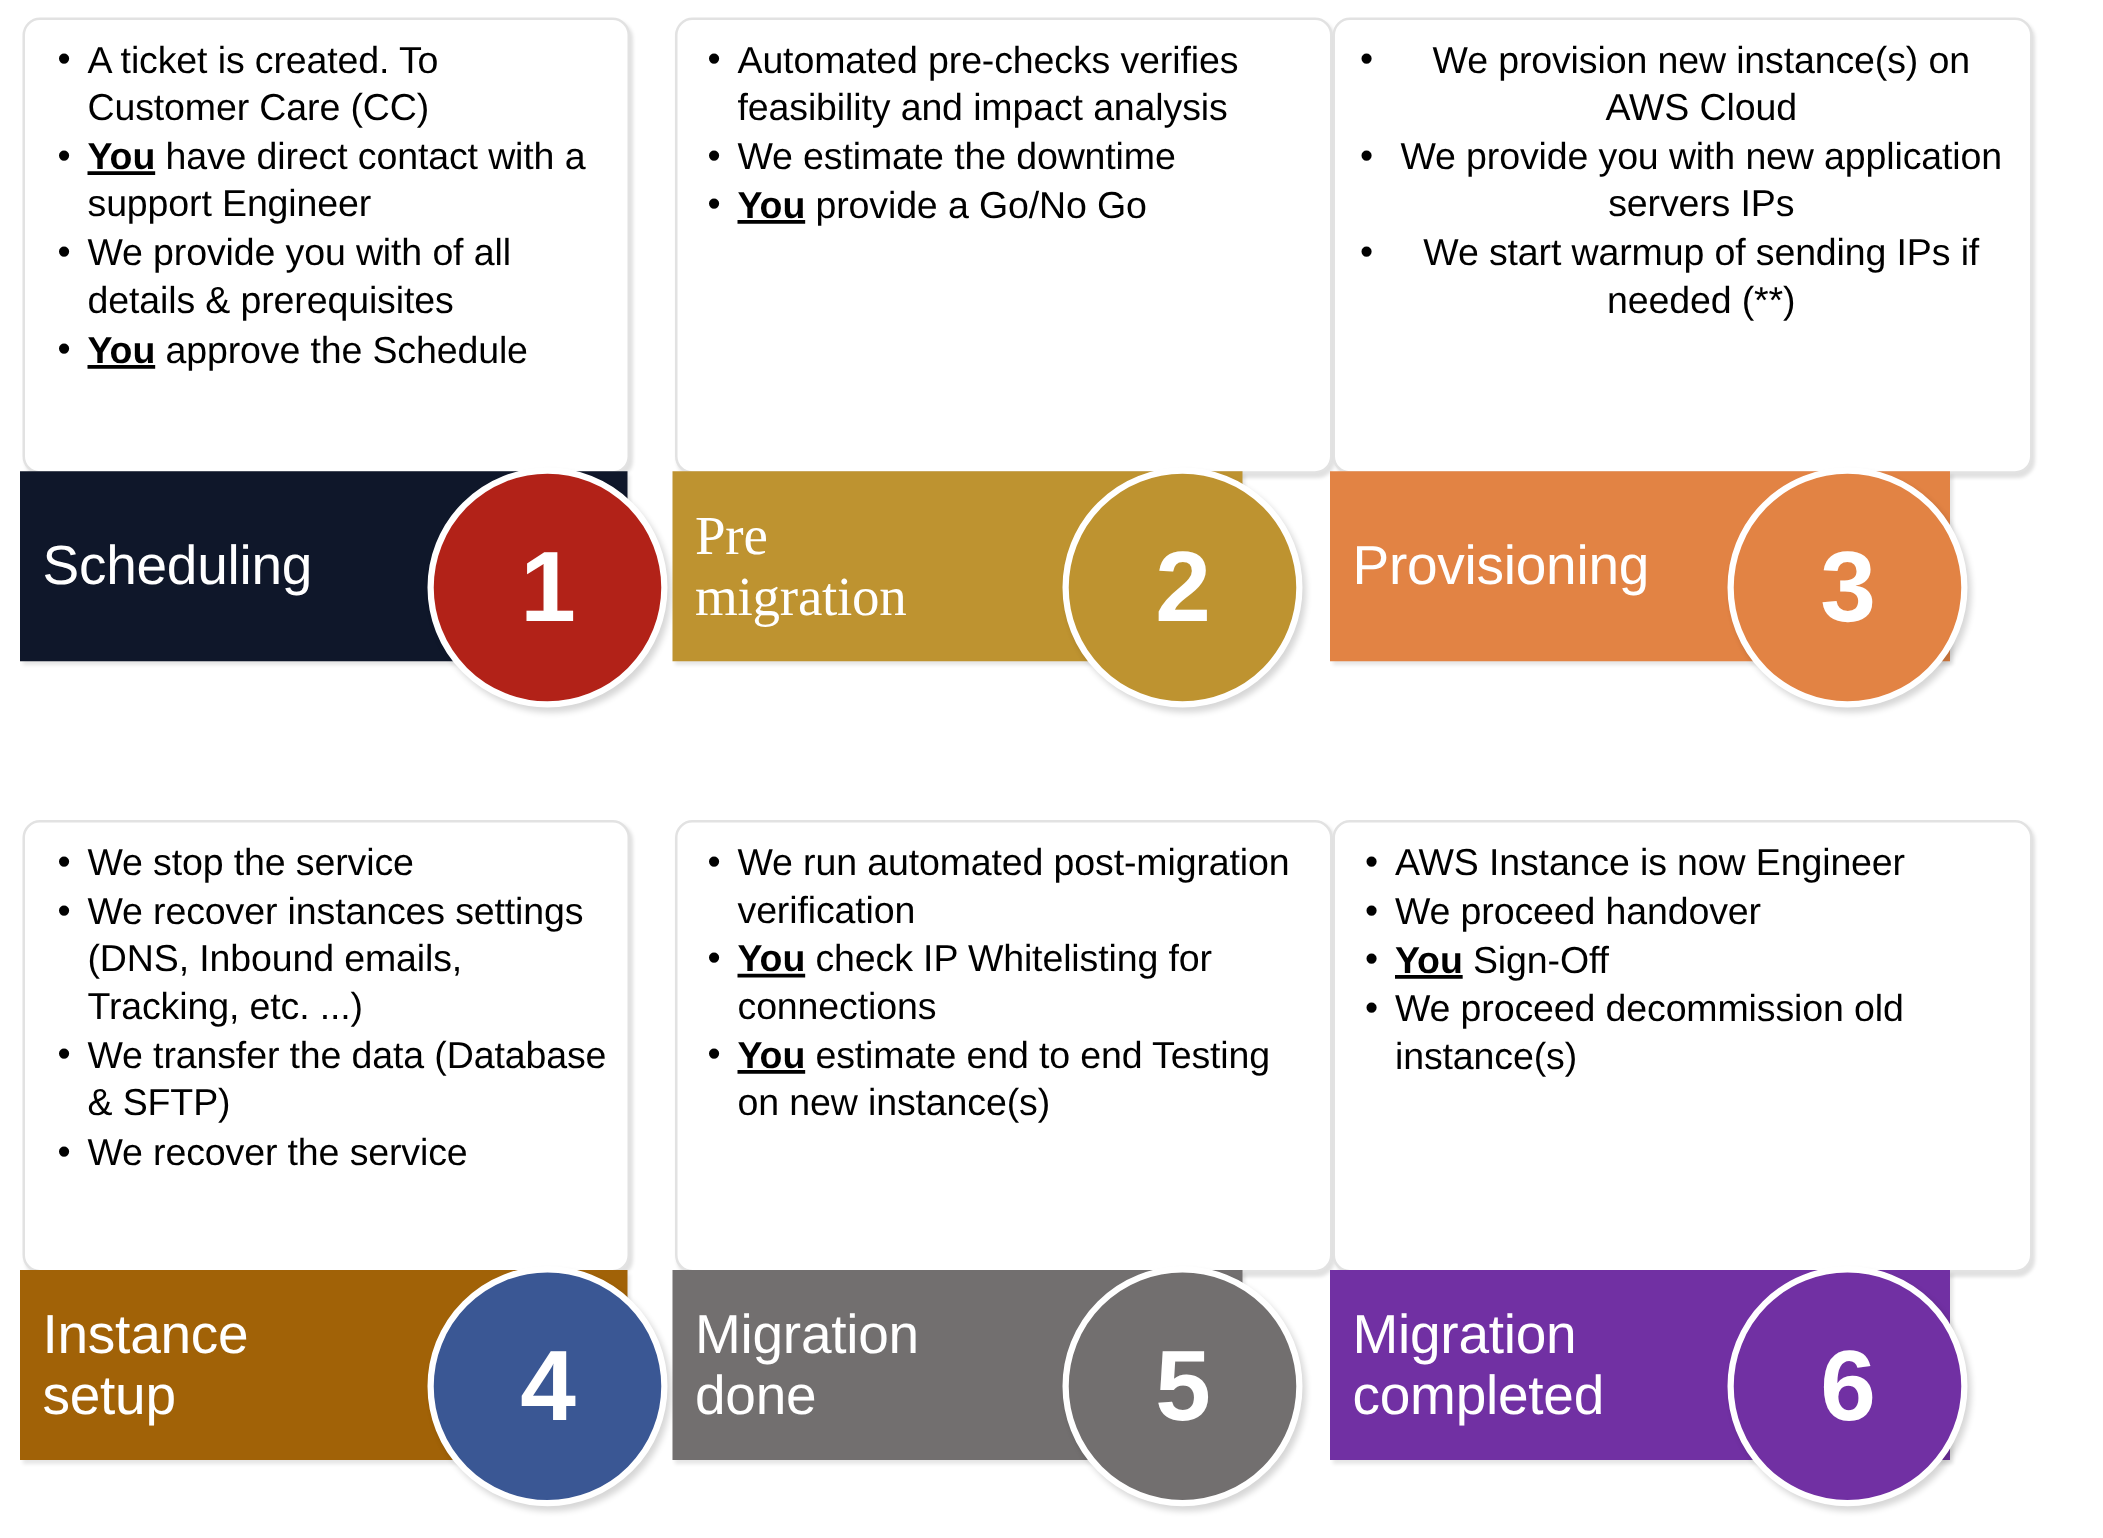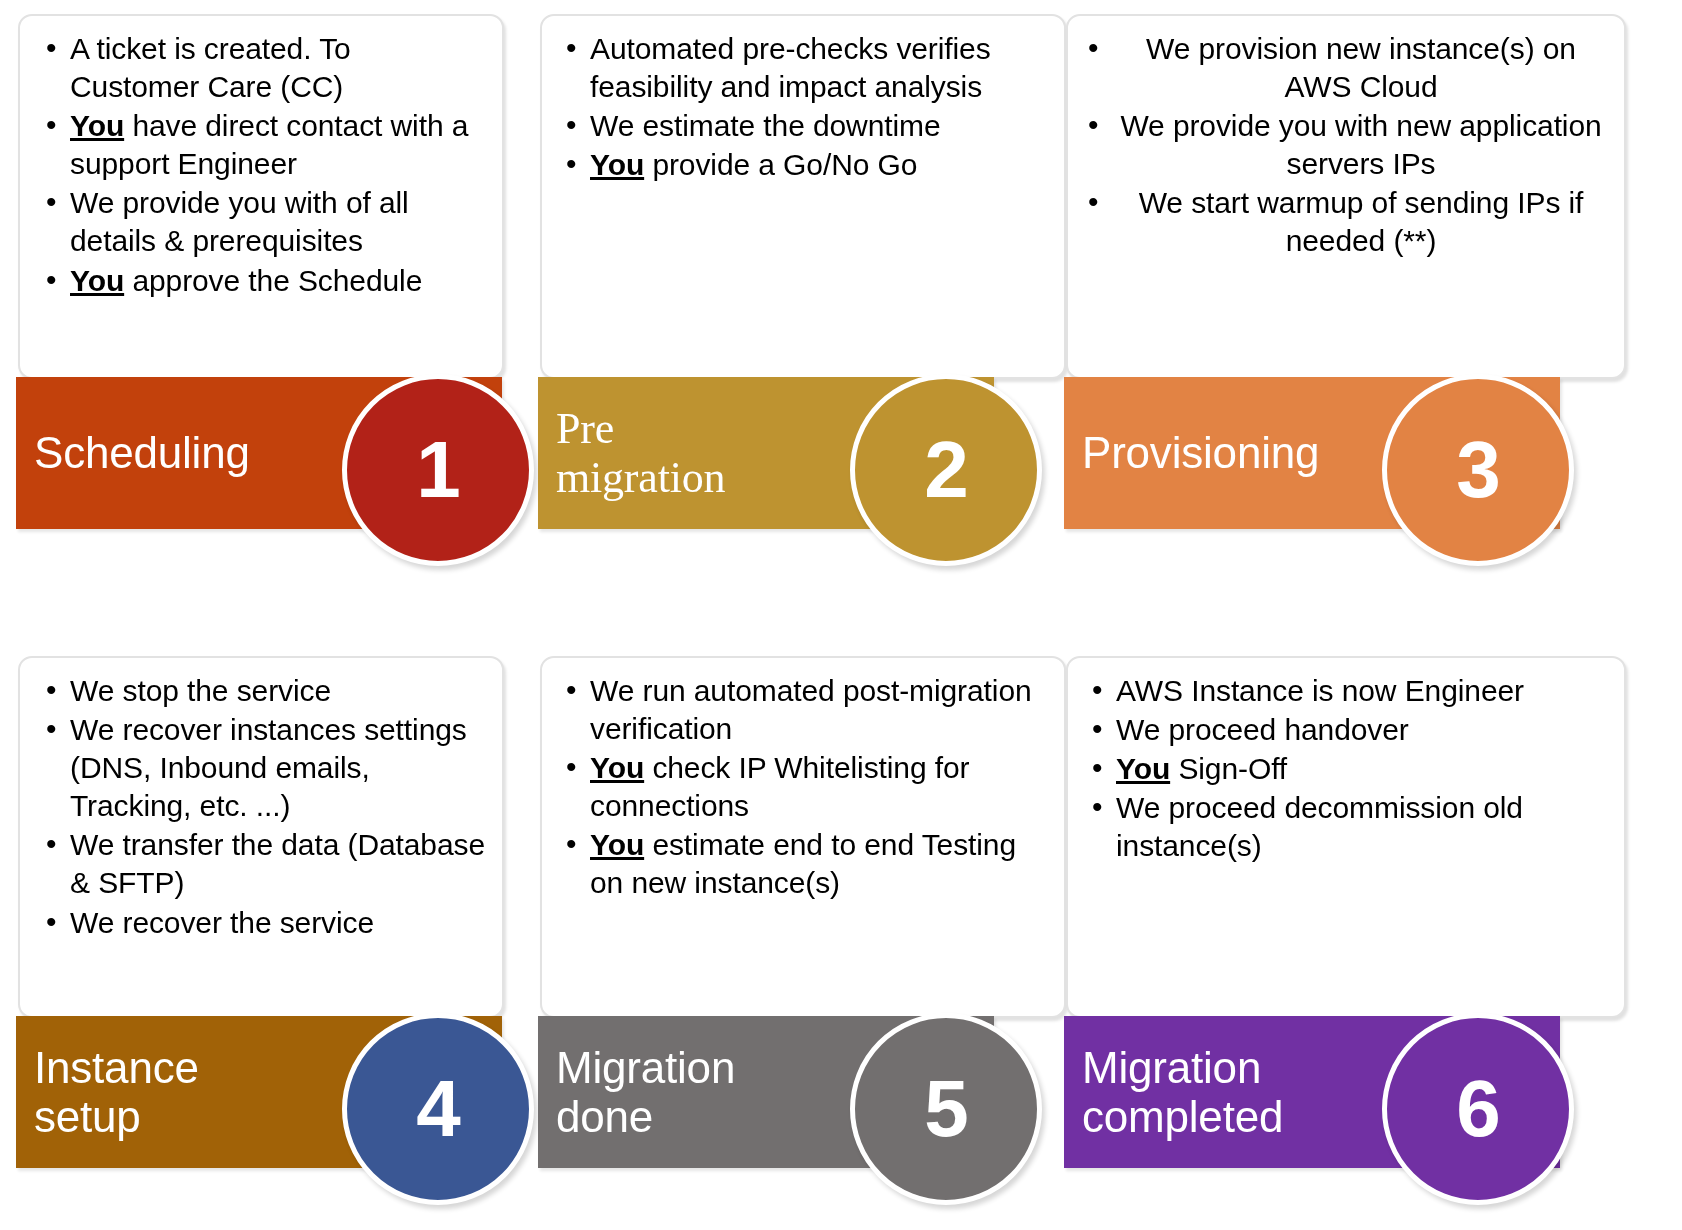--- a/index.html
+++ b/index.html
@@ -108,21 +108,21 @@
 
 <div id="grid">
     <div class="step">
       <div class="card-box" style="left: 18px; top: 14px; width: 486px; height: 365px;"></div>
       <ul class="bullets" style="left: 38px; top: 30px; width: 450px;">
         <li><span>A ticket is created. To Customer Care (CC)</span></li>
         <li><u>You</u><span> have direct contact with a support Engineer</span></li>
         <li><span>We provide  you with of all details &amp; prerequisites</span></li>
         <li><u>You</u><span> approve the Schedule</span></li>
       </ul>
-      <div class="band" style="left: 16px; top: 377px; width: 486px; height: 152px; background: #c2410c;">
+      <div class="band" style="left: 16px; top: 377px; width: 486px; height: 152px; background: #0f172a;">
         <div class="band-label">Scheduling</div>
       </div>
       <div class="bubble" style="left: 342px; top: 374px; width: 192px; height: 192px; background: rgb(178, 34, 24);">
         <span>1</span>
       </div>
     </div>
     <div class="step">
       <div class="card-box" style="left: 540px; top: 14px; width: 526px; height: 365px;"></div>
       <ul class="bullets" style="left: 558px; top: 30px; width: 498px;">
         <li><span>Automated pre-checks verifies feasibility and impact analysis</span></li>

